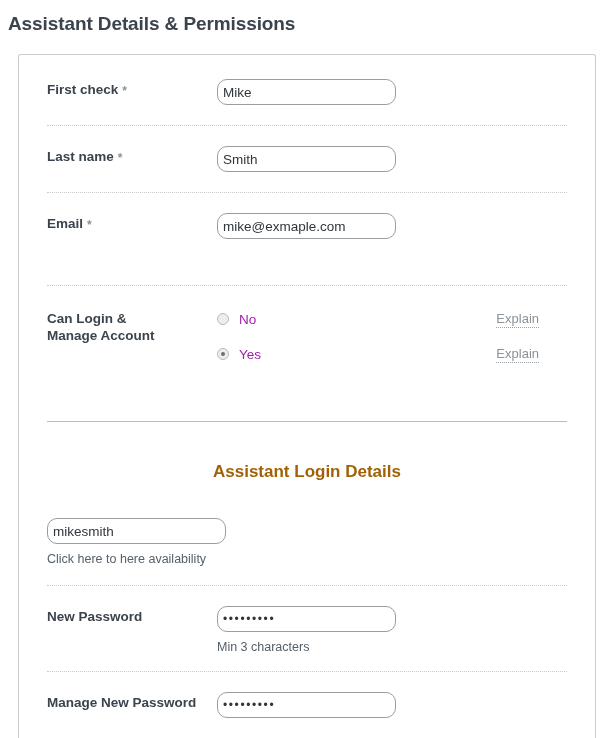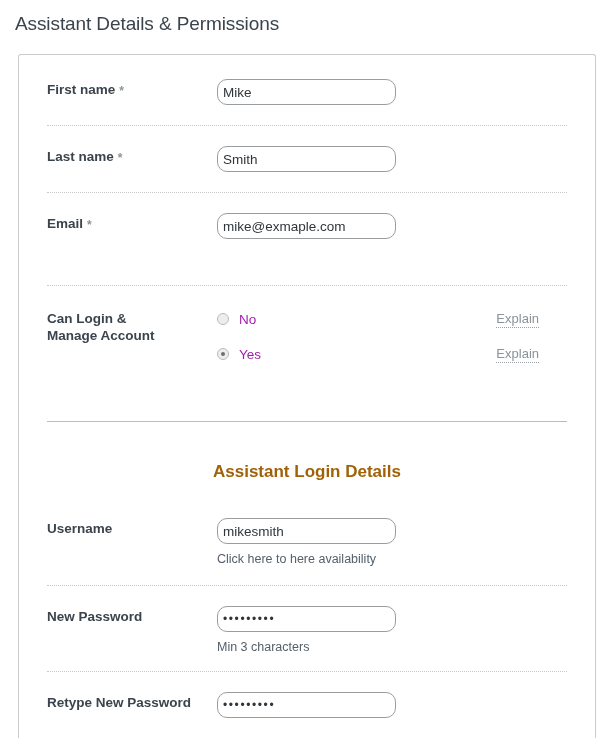--- a/index.html
+++ b/index.html
@@ -11,24 +11,24 @@
   body {
     width: 614px;
     height: 738px;
     font-family: "Liberation Sans", sans-serif;
     color: #3a4249;
     overflow: hidden;
   }
 
   .page-title {
     position: absolute;
-    left: 15px;
+    left: 8px;
     top: 13px;
     font-size: 19px;
-    font-weight: normal;
+    font-weight: bold;
     color: #3b444c;
     letter-spacing: -0.1px;
   }
 
   .card {
     position: absolute;
     left: 18px;
     top: 54px;
     width: 578px;
     height: 700px;
@@ -172,21 +172,21 @@
 </head>
 <body>
 
 <div class="page-title">Assistant Details &amp; Permissions</div>
 
 <div class="card">
   <div class="rows">
 
     <div class="form-row" style="padding-top:24px; padding-bottom:20px;">
       <div class="label">
-        <span>First name</span><span class="req">*</span>
+        <span>First check</span><span class="req">*</span>
       </div>
       <div class="field">
         <input class="txt" type="text" value="Mike" style="">
       </div>
     </div>
 
     <div class="row-sep"></div>
 
     <div class="form-row" style="padding-top:20px; padding-bottom:20px;">
       <div class="label">
@@ -230,40 +230,39 @@
         </div>
 
       </div>
     </div>
 
     <div class="solid-sep"></div>
 
     <div class="section-heading" style="padding-top:40px; padding-bottom:36px;">Assistant Login Details</div>
 
     <div class="form-row" style="padding-bottom:18px;">
-      <div class="label">Username</div>
       <div class="field">
         <input class="txt" type="text" value="mikesmith" style="">
         <div class="helper"><a class="ul">Click here</a><span> to here availability</span></div>
       </div>
     </div>
 
     <div class="row-sep"></div>
 
     <div class="form-row" style="padding-top:20px; padding-bottom:16px;">
       <div class="label">New Password</div>
       <div class="field">
         <input class="txt pw" type="text" value="•••••••••" style="">
         <div class="helper">Min 3 characters</div>
       </div>
     </div>
 
     <div class="row-sep"></div>
 
     <div class="form-row" style="padding-top:20px; padding-bottom:20px;">
-      <div class="label">Retype New Password</div>
+      <div class="label">Manage New Password</div>
       <div class="field">
         <input class="txt pw" type="text" value="•••••••••" style="">
       </div>
     </div>
 
   </div>
 </div>
 
 </body></html>

